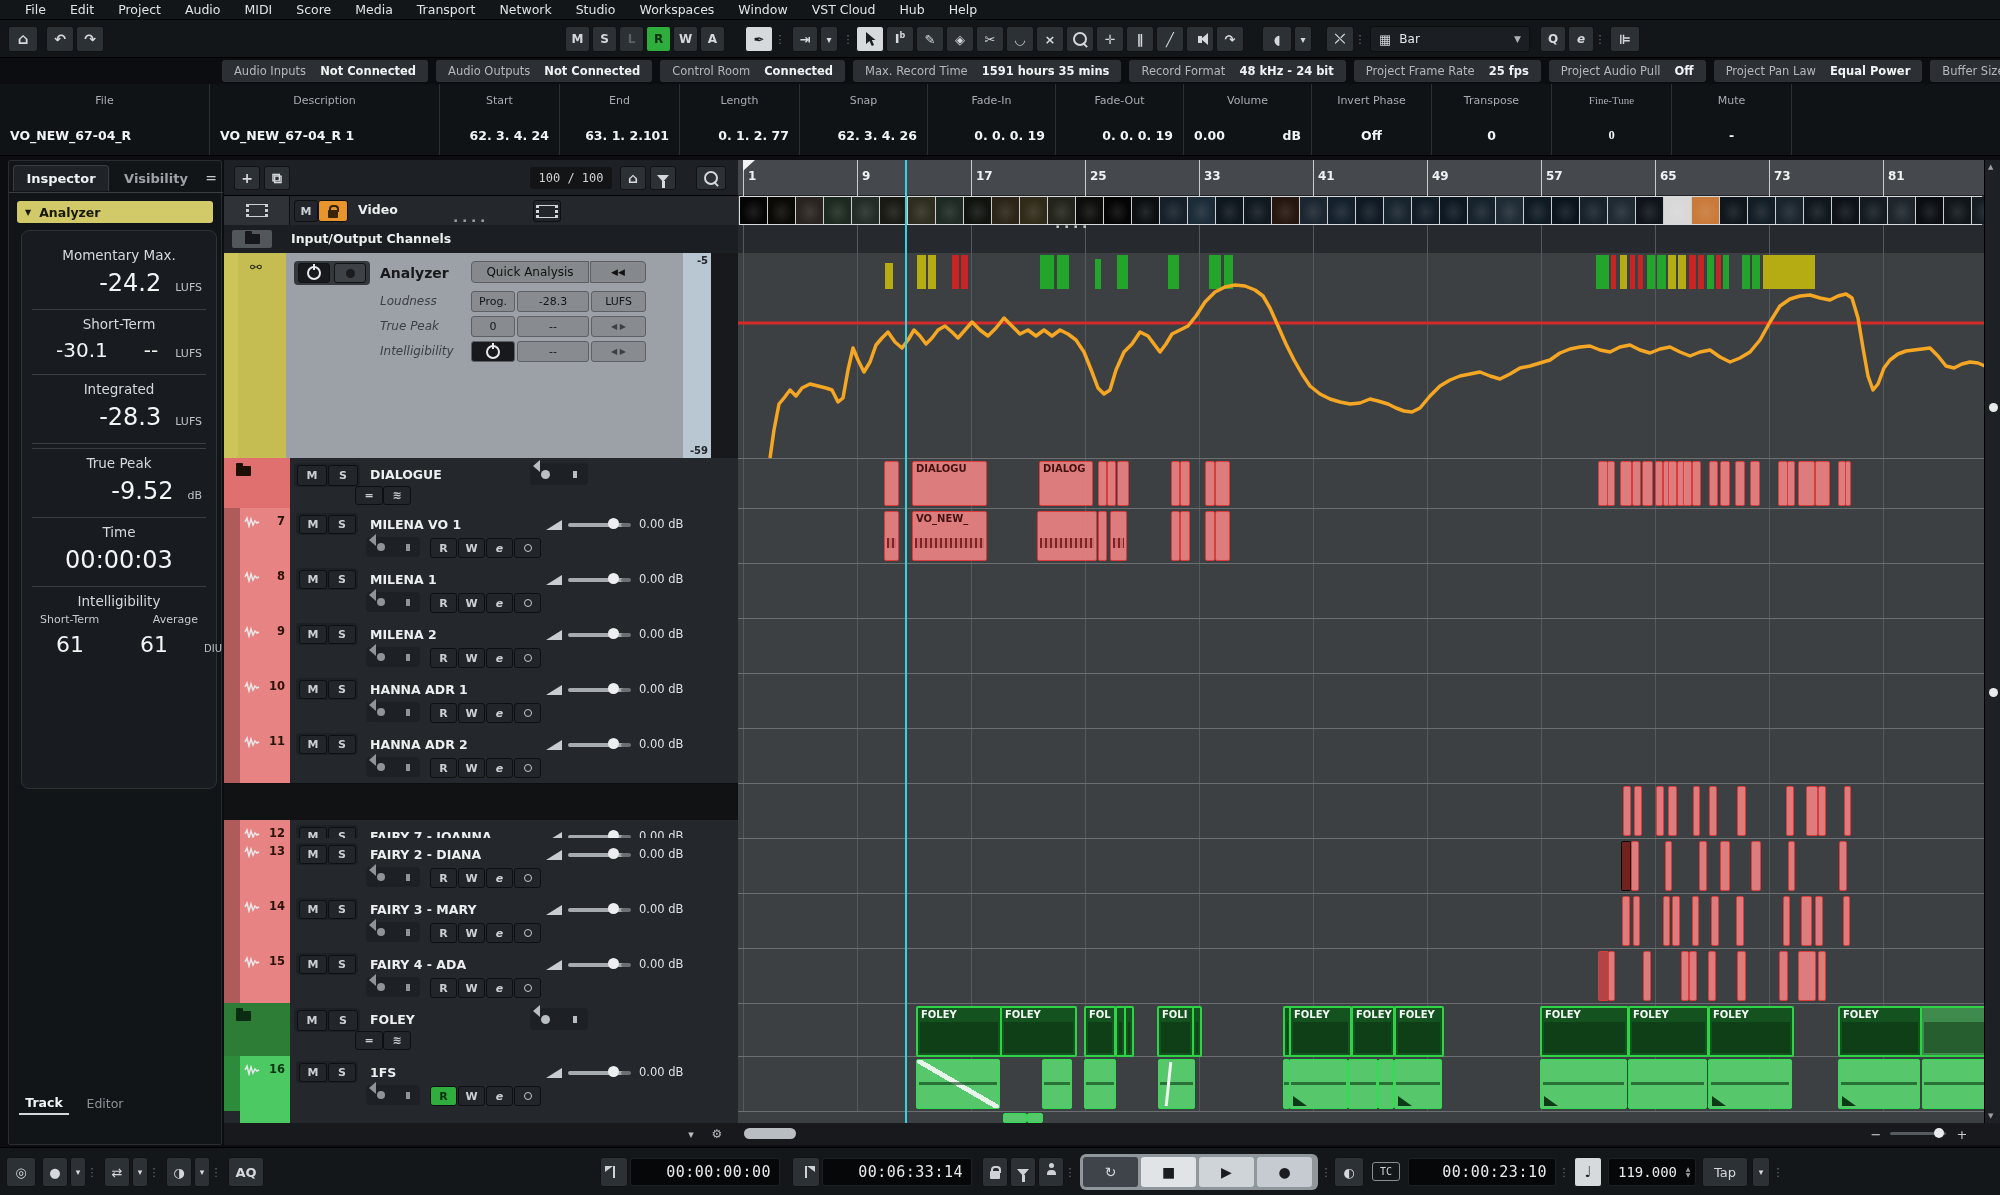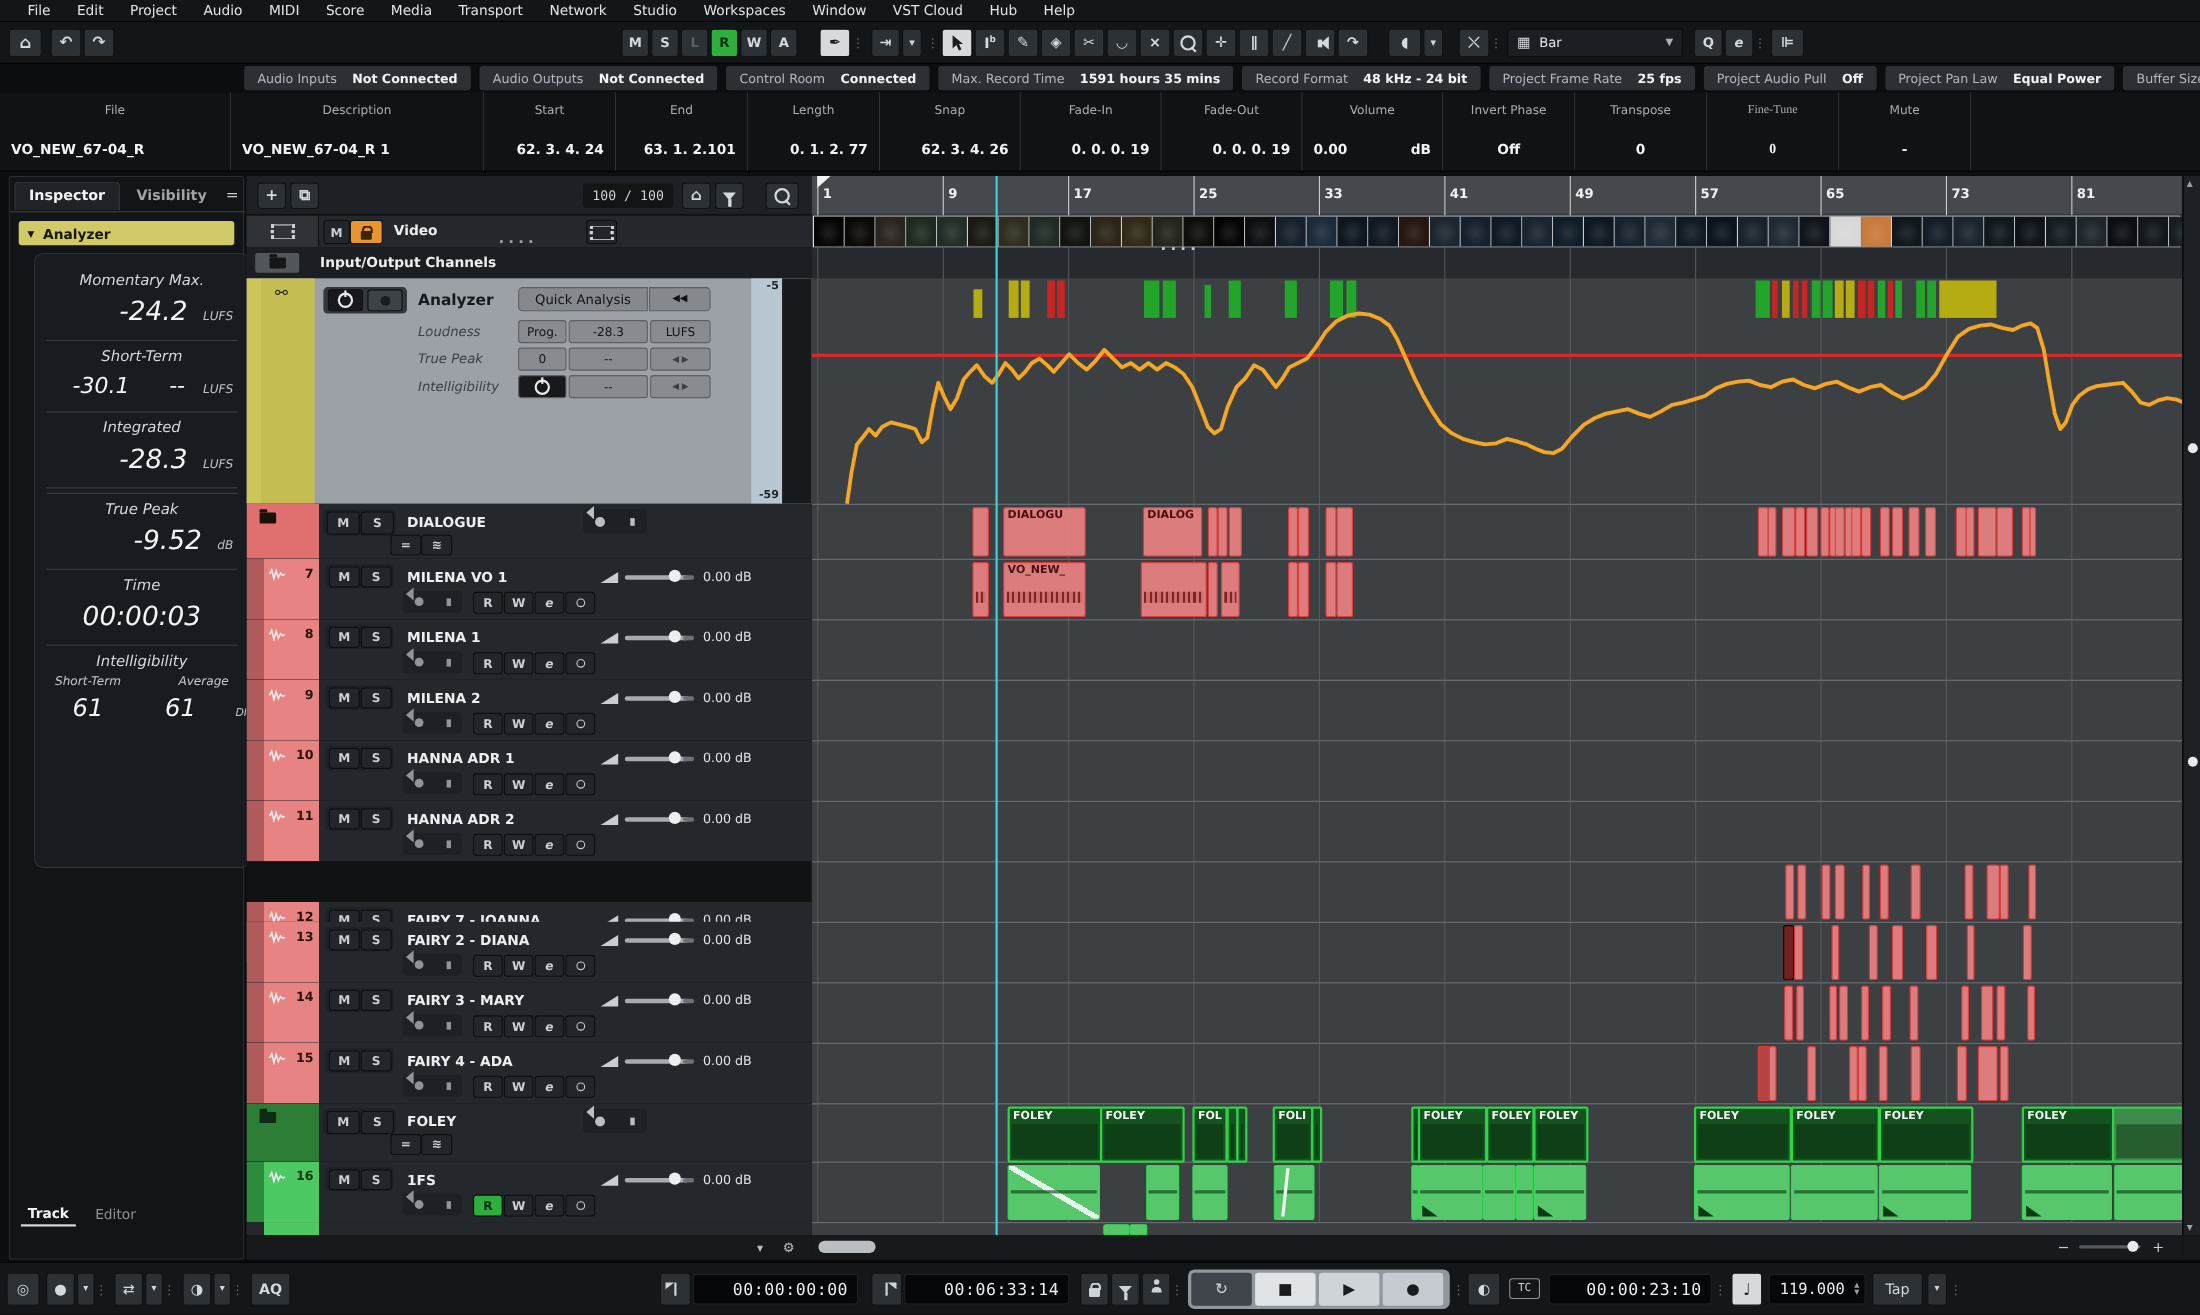--- a/index.html
+++ b/index.html
@@ -283,21 +283,21 @@
 
   <div id="inspector" class="ab" style="left:8px;top:160px;width:214px;height:985px;background:#121518;border:1px solid #2a2e32;border-radius:2px;">
       <div class="ab" style="left: 4px; top: 4px; width: 96px; height: 26px; background: rgb(31, 35, 39); border-top: 1px solid rgb(58, 62, 66); border-right: 1px solid rgb(58, 62, 66); border-left: 1px solid rgb(58, 62, 66); border-image: initial; border-bottom: none; border-radius: 4px 4px 0px 0px; display: flex; align-items: center; justify-content: center; font-size: 13px; font-weight: bold; color: rgb(240, 242, 244);">Inspector</div>
       <div class="ab" style="left: 104px; top: 4px; width: 86px; height: 26px; display: flex; align-items: center; justify-content: center; font-size: 13px; font-weight: bold; color: rgb(158, 163, 168);">Visibility</div>
       <div class="ab" style="left: 194px; top: 6px; width: 16px; height: 22px; font-size: 14px; color: rgb(199, 203, 207); display: flex; align-items: center; justify-content: center;">=</div>
       <div class="ab" style="left: 0px; top: 31px; width: 214px; height: 1px; background: rgb(58, 62, 66);"></div>
       <div class="ab" style="left: 8px; top: 40px; width: 196px; height: 22px; background: rgb(210, 201, 104); border-radius: 3px; display: flex; align-items: center; gap: 8px; padding: 0px 8px; color: rgb(22, 24, 10); font-size: 12.5px; font-weight: bold;">
         <div style="font-size: 8px;">▼</div>
         <div>Analyzer</div>
       </div>
-      <div class="ab" style="left: 22px; top: 69px; width: 196px; height: 559px; background: rgb(24, 27, 31); border: 1px solid rgb(46, 50, 54); border-radius: 8px; padding-top: 10px; font-style: italic;">
+      <div class="ab" style="left: 12px; top: 69px; width: 196px; height: 559px; background: rgb(24, 27, 31); border: 1px solid rgb(46, 50, 54); border-radius: 8px; padding-top: 10px;">
         <div style="padding: 6px 8px 8px;">
           <div class="insp-metric-label">Momentary Max.</div>
           <div style="display: flex; align-items: baseline; justify-content: flex-end; padding: 6px 6px 0px; gap: 14px;">
             <div style="font-size: 24px; color: rgb(243, 244, 245);">-24.2</div>
             <div style="font-size: 11px; color: rgb(191, 195, 198);">LUFS</div>
           </div>
         </div>
         <div class="insp-sep" style="margin-top: 4px;"></div>
         <div style="padding: 6px 8px 8px;">
           <div class="insp-metric-label">Short-Term</div>

